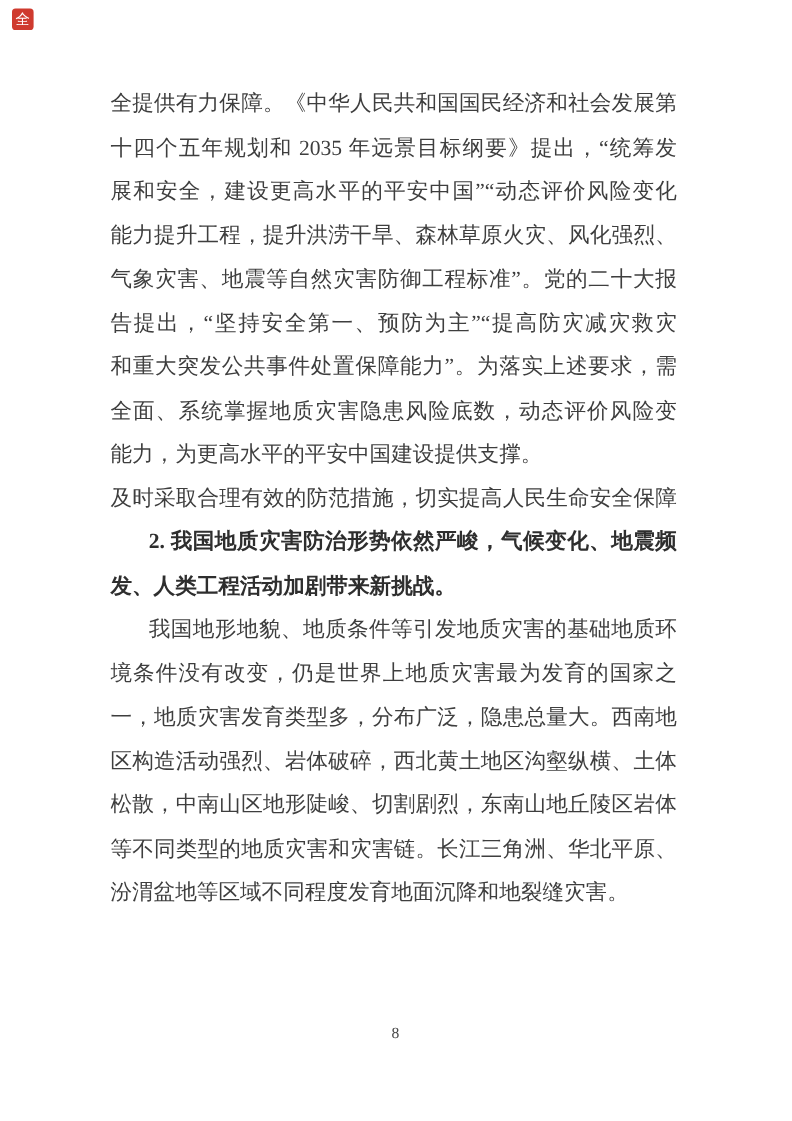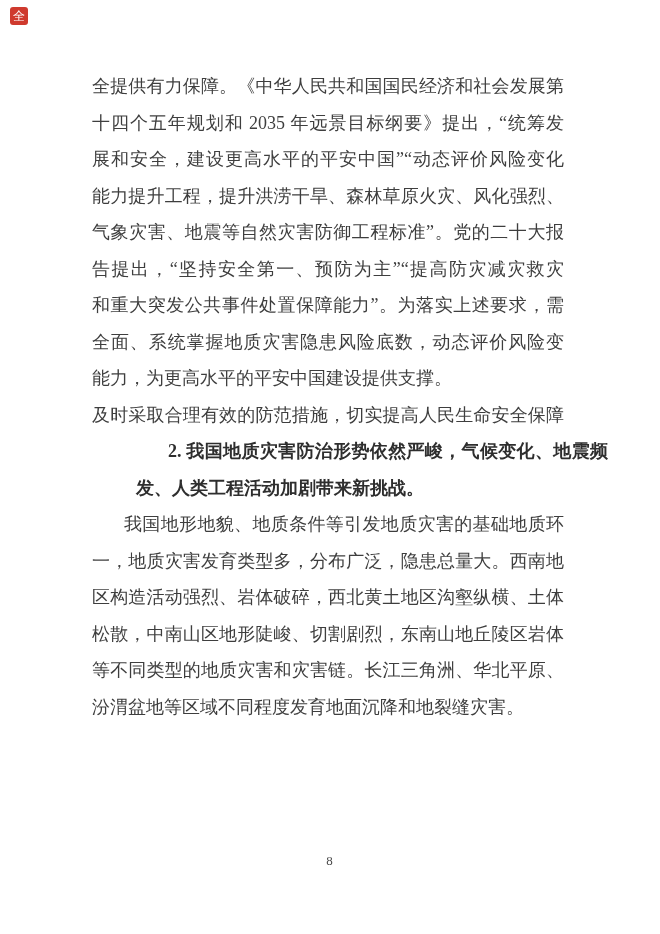--- a/index.html
+++ b/index.html
@@ -54,21 +54,20 @@
     overflow: hidden;
     height: 36.5px;
   }
   .line.nofill {
     text-align: left;
     text-align-last: left;
   }
   .line.bold {
     font-weight: 700;
     color: #2e2e2e;
-    margin-left: 44px;
   }
   .line.indent {
     text-indent: 32px;
   }
   .page-number {
     position: absolute;
     left: 0;
     top: 853px;
     width: 100%;
     text-align: center;
@@ -90,20 +89,21 @@
       <div class="line fill">能力提升工程，提升洪涝干旱、森林草原火灾、风化强烈、</div>
       <div class="line fill">气象灾害、地震等自然灾害防御工程标准”。党的二十大报</div>
       <div class="line fill">告提出，“坚持安全第一、预防为主”“提高防灾减灾救灾</div>
       <div class="line fill">和重大突发公共事件处置保障能力”。为落实上述要求，需</div>
       <div class="line fill">全面、系统掌握地质灾害隐患风险底数，动态评价风险变化，</div>
       <div class="line nofill">能力，为更高水平的平安中国建设提供支撑。</div>
       <div class="line fill">及时采取合理有效的防范措施，切实提高人民生命安全保障</div>
       <div class="line bold indent fill">2. 我国地质灾害防治形势依然严峻，气候变化、地震频</div>
       <div class="line bold nofill">发、人类工程活动加剧带来新挑战。</div>
       <div class="line indent fill">我国地形地貌、地质条件等引发地质灾害的基础地质环</div>
+      <div class="line fill">境条件没有改变，仍是世界上地质灾害最为发育的国家之</div>
       <div class="line fill">一，地质灾害发育类型多，分布广泛，隐患总量大。西南地</div>
       <div class="line fill">区构造活动强烈、岩体破碎，西北黄土地区沟壑纵横、土体</div>
       <div class="line fill">松散，中南山区地形陡峻、切割剧烈，东南山地丘陵区岩体</div>
       <div class="line fill">等不同类型的地质灾害和灾害链。长江三角洲、华北平原、</div>
       <div class="line nofill">汾渭盆地等区域不同程度发育地面沉降和地裂缝灾害。</div>
     </main>
 
   <div class="page-number">8</div>
 </div>
 

